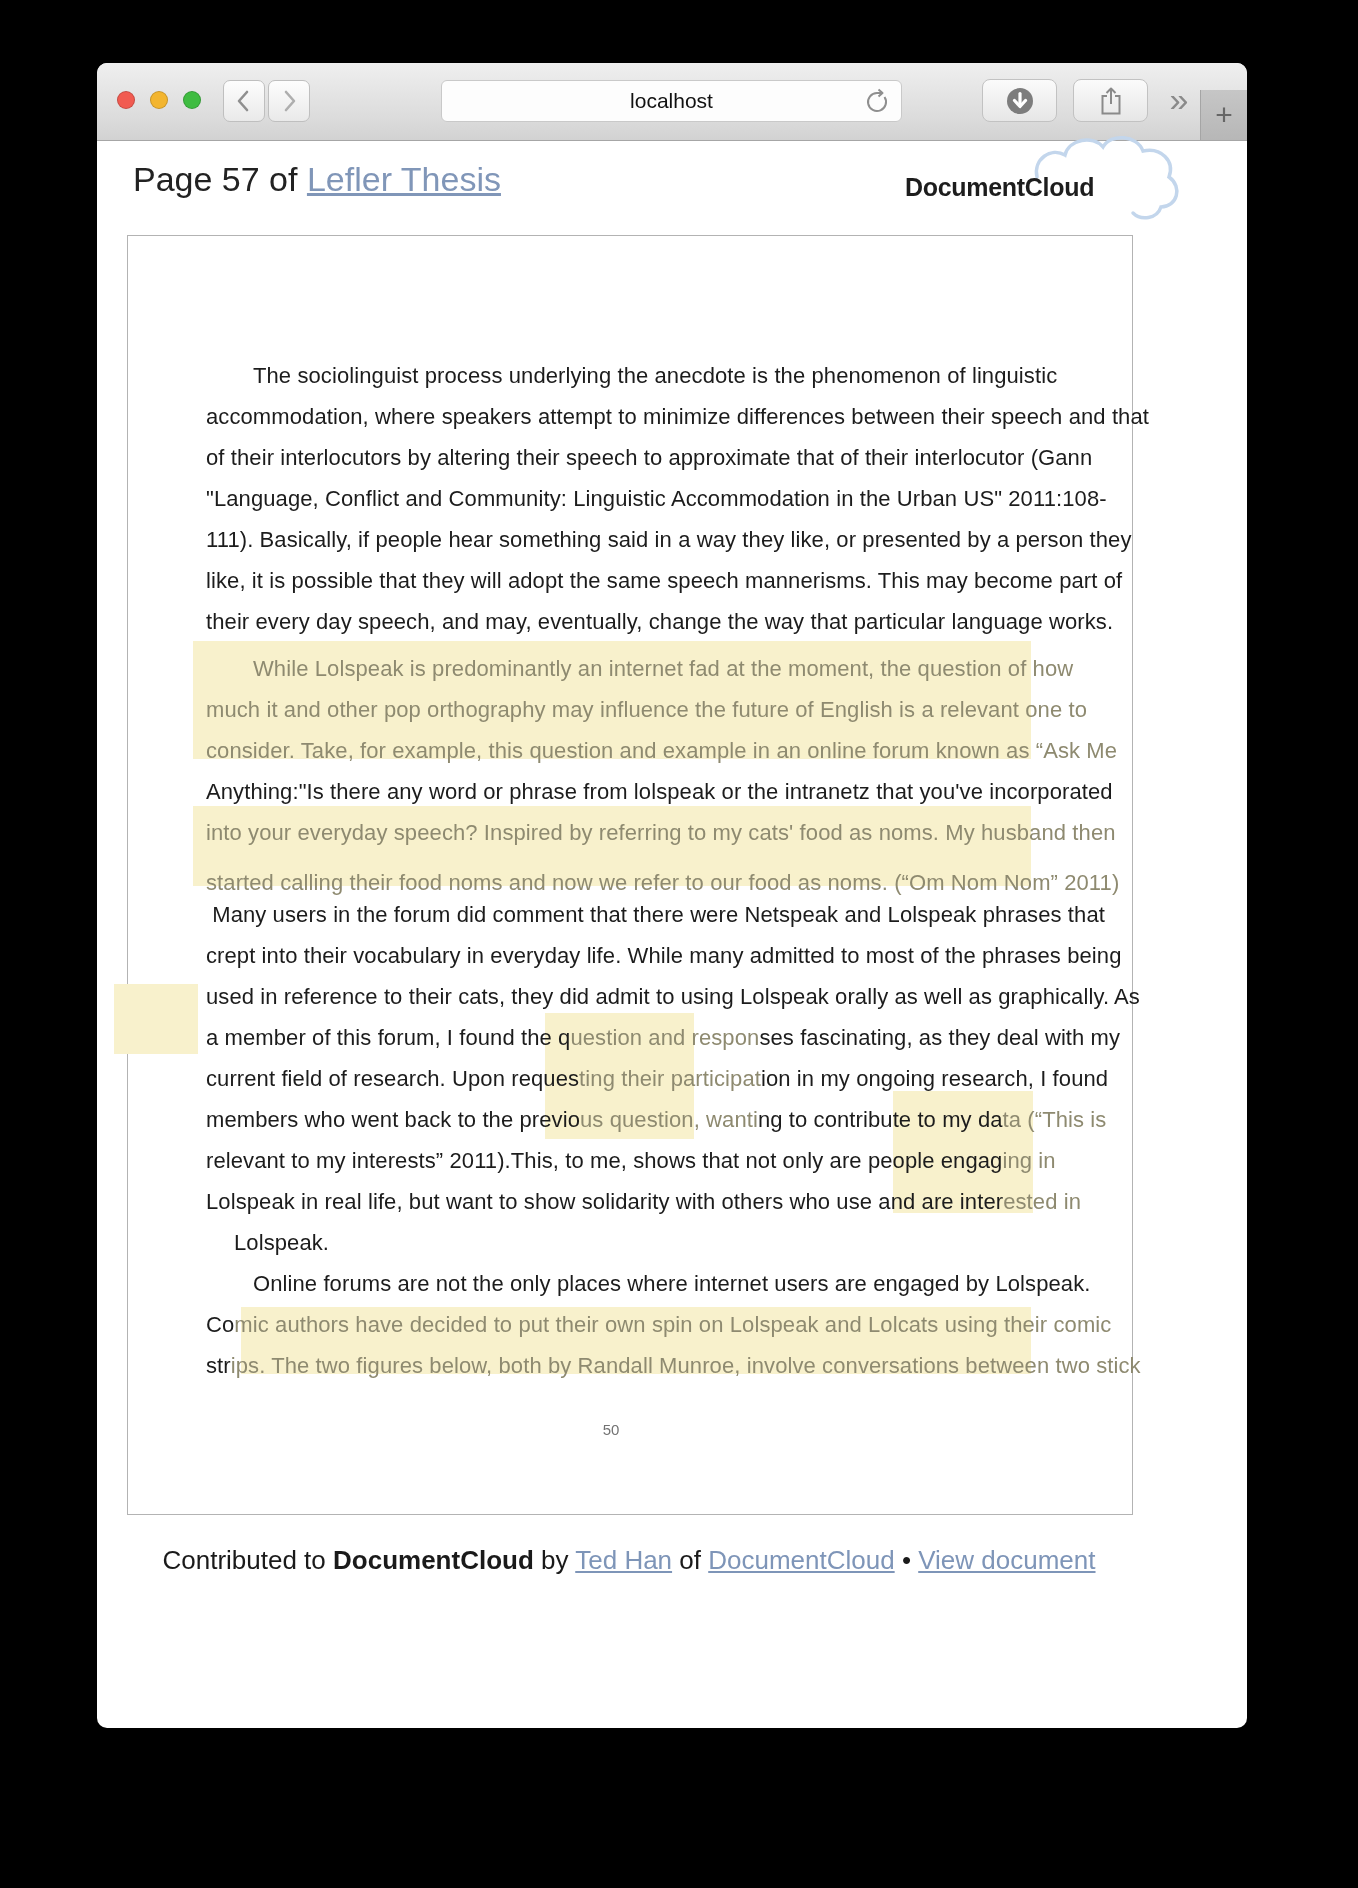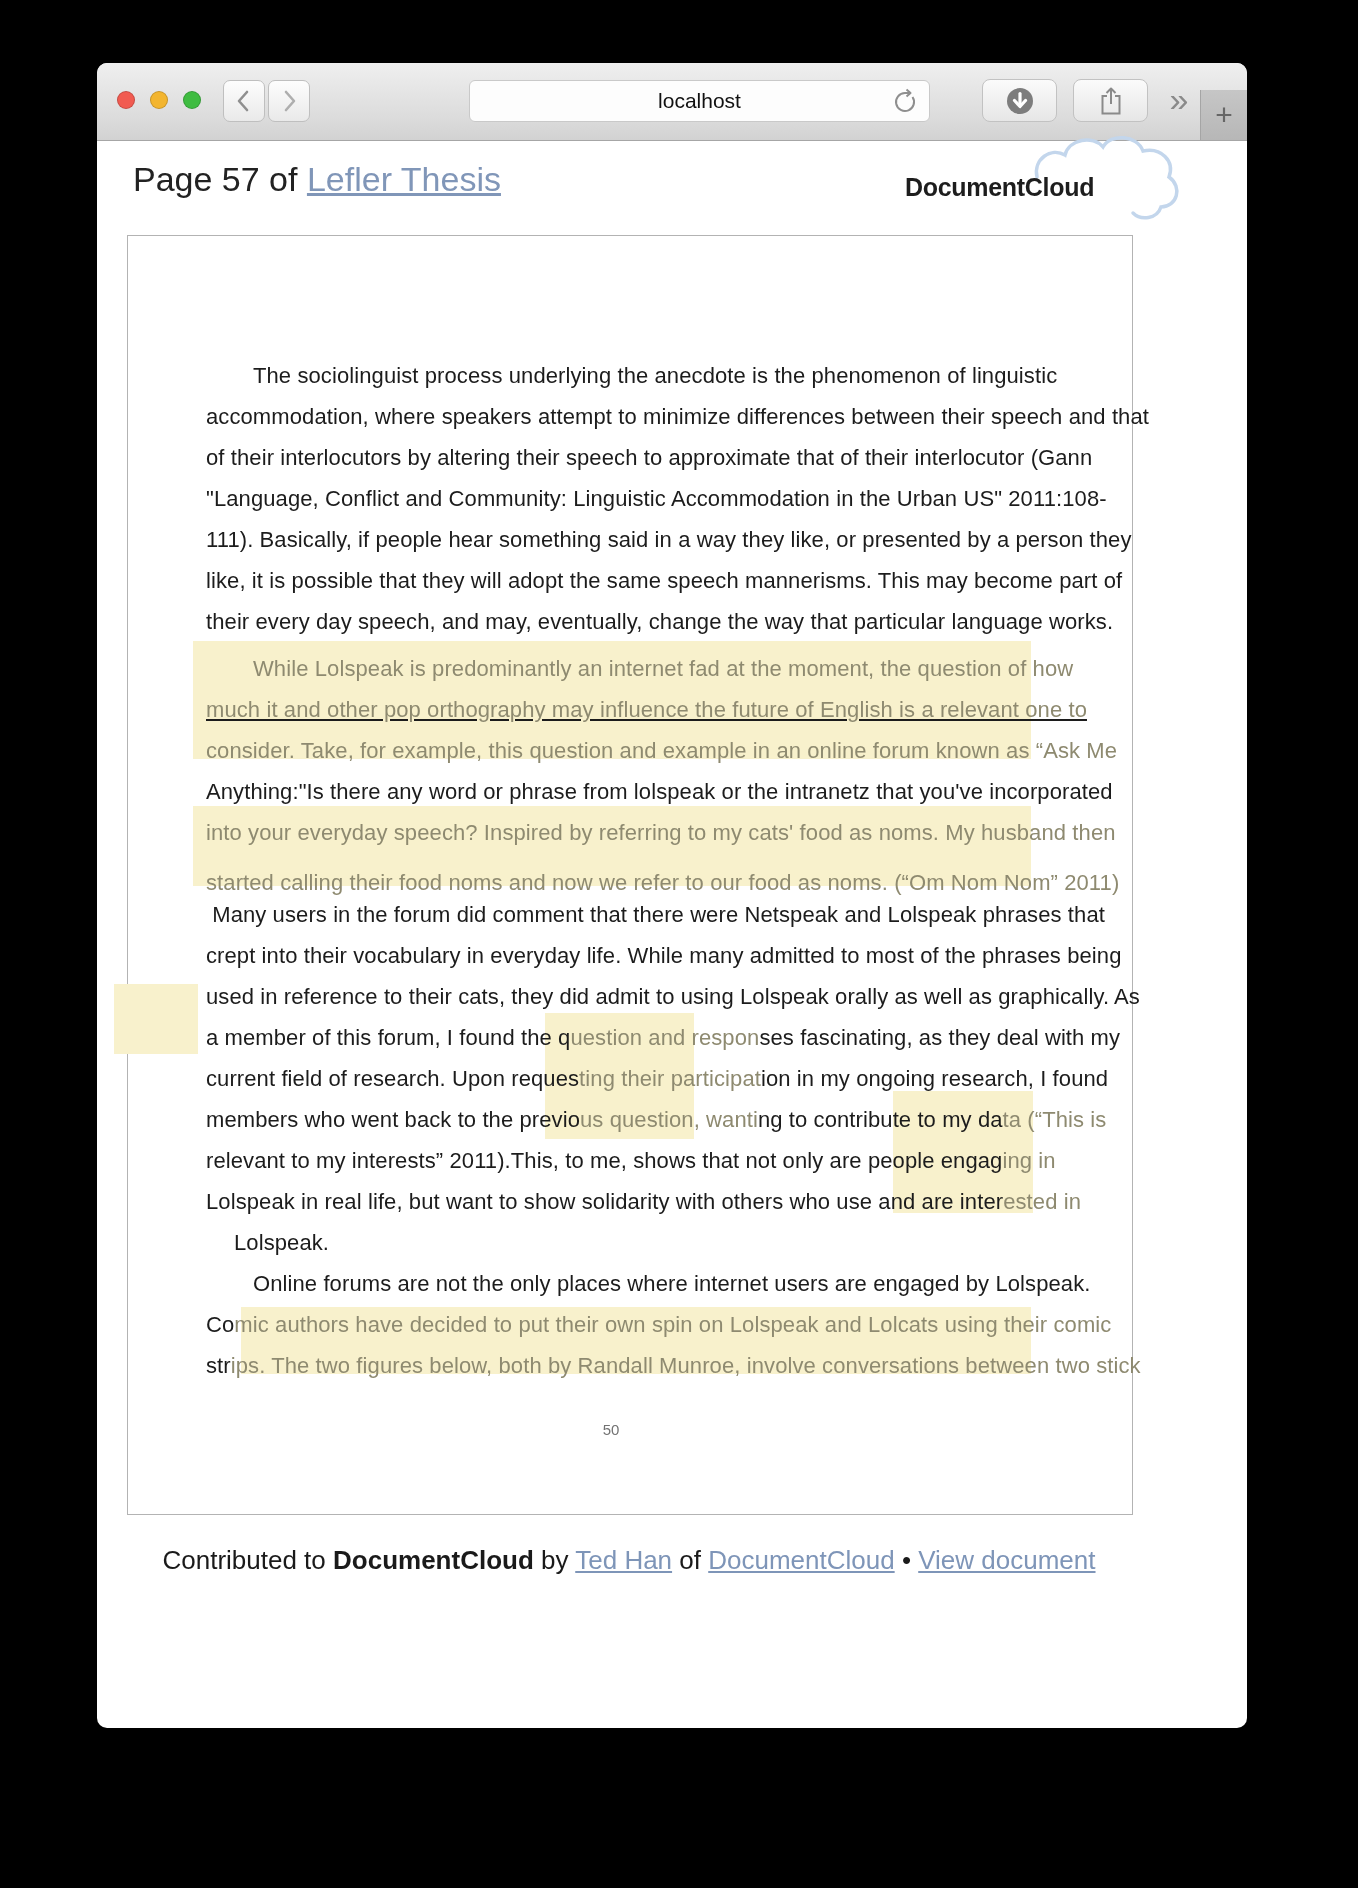--- a/index.html
+++ b/index.html
@@ -17,21 +17,21 @@
   .light{position:absolute;top:28px;width:18px;height:18px;border-radius:50%;
     border:1px solid rgba(0,0,0,0.18);box-sizing:border-box;}
   .light.red{left:20px;}
   .light.yellow{left:53px;}
   .light.green{left:86px;}
   .navbtn{position:absolute;top:17px;width:42px;height:42px;border-radius:7px;
     background:linear-gradient(#fdfdfd,#e9e9e9);border:1px solid #bfbfbf;
     box-sizing:border-box;display:flex;align-items:center;justify-content:center;}
   .navbtn.back{left:126px;}
   .navbtn.fwd{left:171px;}
-  .urlbar{position:absolute;left:372px;top:17px;width:461px;height:42px;border-radius:6px;
+  .urlbar{position:absolute;left:344px;top:17px;width:461px;height:42px;border-radius:6px;
     background:#fdfdfd;border:1px solid #c9c9c9;box-sizing:border-box;}
   .urltext{position:absolute;left:0;right:0;top:0;bottom:0;display:flex;align-items:center;
     justify-content:center;font-size:21px;color:#111;}
   .reload{position:absolute;right:10px;top:7px;width:28px;height:28px;}
   .toolbtn{position:absolute;top:16px;width:75px;height:43px;border-radius:8px;
     background:linear-gradient(#fbfbfb,#e6e6e6);border:1px solid #c2c2c2;
     box-sizing:border-box;display:flex;align-items:center;justify-content:center;}
   .toolbtn.download{left:885px;}
   .toolbtn.share{left:976px;}
   .morebtn{position:absolute;left:1062px;top:10px;width:40px;height:52px;
@@ -145,21 +145,21 @@
 
       <div class="doc-text-layer">
           <div class="doc-line indent" style="top: 127px;"><span>The sociolinguist process underlying the anecdote is the phenomenon of linguistic</span></div>
           <div class="doc-line" style="top: 168px;"><span>accommodation, where speakers attempt to minimize differences between their speech and that</span></div>
           <div class="doc-line" style="top: 209px;"><span>of their interlocutors by altering their speech to approximate that of their interlocutor (Gann</span></div>
           <div class="doc-line" style="top: 250px;"><span>"Language, Conflict and Community: Linguistic Accommodation in the Urban US" 2011:108-</span></div>
           <div class="doc-line" style="top: 291px;"><span>111). Basically, if people hear something said in a way they like, or presented by a person they</span></div>
           <div class="doc-line" style="top: 332px;"><span>like, it is possible that they will adopt the same speech mannerisms. This may become part of</span></div>
           <div class="doc-line" style="top: 373px;"><span>their every day speech, and may, eventually, change the way that particular language works.</span></div>
           <div class="doc-line indent" style="top: 420px;"><span class="hl-text">While Lolspeak is predominantly an internet fad at the moment, the question of how</span></div>
-          <div class="doc-line" style="top: 461px; text-decoration: underline;"><span class="hl-text">much it and other pop orthography may influence the future of English is a relevant one to</span></div>
+          <div class="doc-line" style="top: 461px;"><span class="hl-text">much it and other pop orthography may influence the future of English is a relevant one to</span></div>
           <div class="doc-line" style="top: 502px;"><span class="hl-text">consider. Take, for example, this question and example in an online forum known as “Ask Me</span></div>
           <div class="doc-line" style="top: 543px;"><span>Anything:"Is there any word or phrase from lolspeak or the intranetz that you've incorporated</span></div>
           <div class="doc-line" style="top: 584px;"><span class="hl-text">into your everyday speech? Inspired by referring to my cats' food as noms. My husband then</span></div>
           <div class="doc-line" style="top: 634px;"><span class="hl-text">started calling their food noms and now we refer to our food as noms. (“Om Nom Nom” 2011)</span></div>
           <div class="doc-line" style="top: 666px;"><span> Many users in the forum did comment that there were Netspeak and Lolspeak phrases that</span></div>
           <div class="doc-line" style="top: 707px;"><span>crept into their vocabulary in everyday life. While many admitted to most of the phrases being</span></div>
           <div class="doc-line" style="top: 748px;"><span>used in reference to their cats, they did admit to using Lolspeak orally as well as graphically. As</span></div>
           <div class="doc-line" style="top: 789px;"><span>a member of this forum, I found the q</span><span class="hl-text">uestion and respon</span><span>ses fascinating, as they deal with my</span></div>
           <div class="doc-line" style="top: 830px;"><span>current field of research. Upon reques</span><span class="hl-text">ting their participat</span><span>ion in my ongoing research, I found</span></div>
           <div class="doc-line" style="top: 871px;"><span>members who went back to the previo</span><span class="hl-text">us question, wanti</span><span>ng to contribute to my da</span><span class="hl-text">ta (“This is</span></div>

